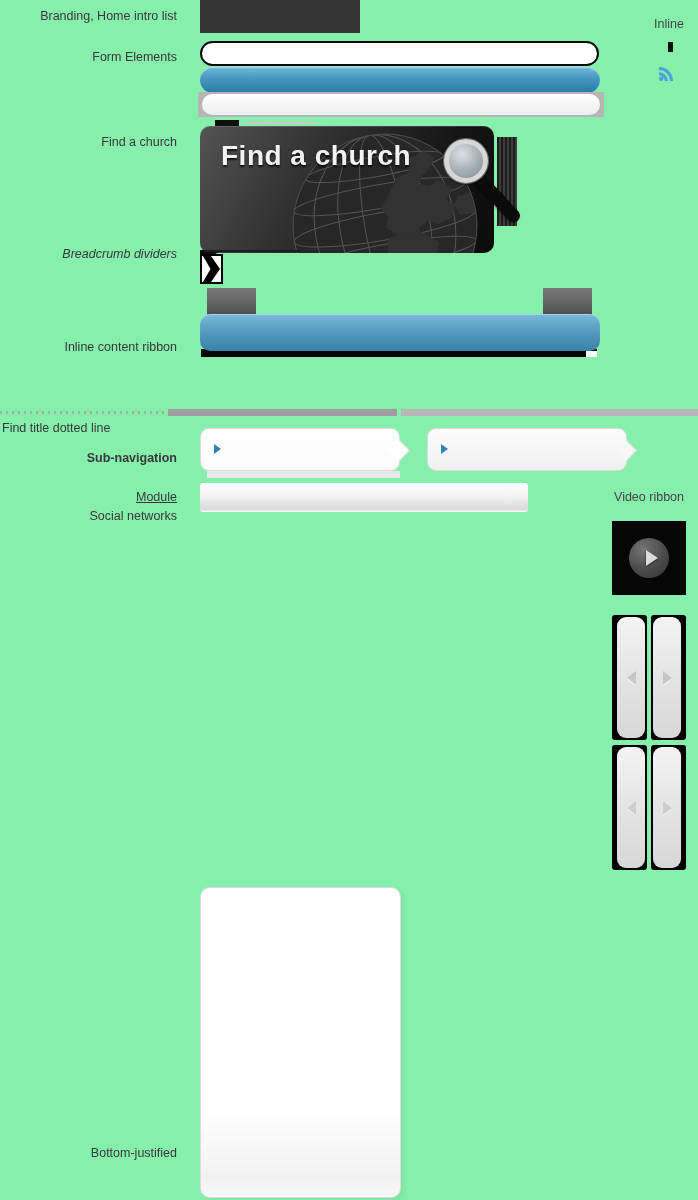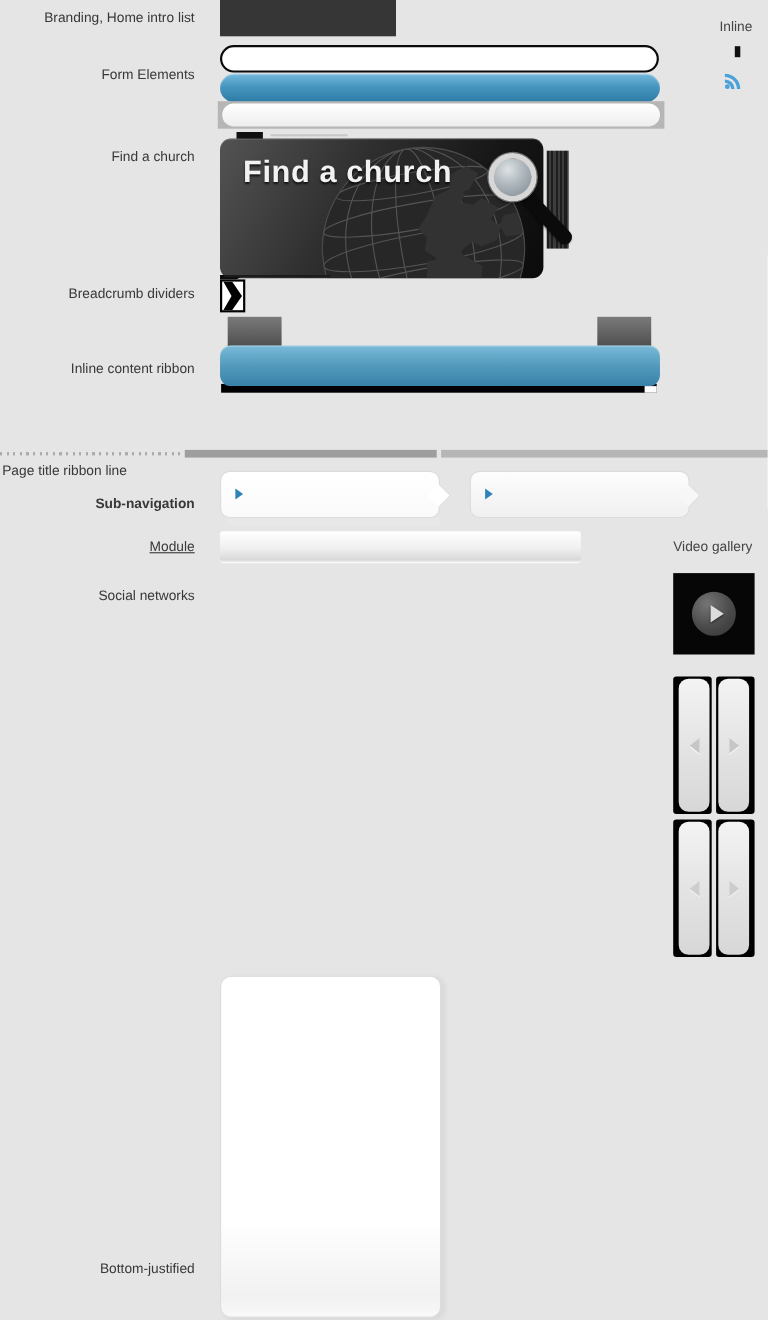--- a/index.html
+++ b/index.html
@@ -1,31 +1,31 @@
 <!DOCTYPE html>
 <html><head>
 <meta charset="utf-8">
 <style>
   html,body{margin:0;padding:0;background:#fff;}
-  #page{position:relative;width:698px;height:1200px;background:#e5e5e5;overflow:hidden;
+  #page{position:relative;width:698px;height:1200px;background:#86efac;overflow:hidden;
         font-family:"Liberation Sans",sans-serif;}
 
   
   .lbl{position:absolute;font-size:12.5px;color:#383838;white-space:nowrap;}
   .lbl.r{right:521px;text-align:right;}           
   .lbl.far-r{right:14px;text-align:right;color:#454545;}
   #lbl-branding{top:9px;}
-  #lbl-form{top:61px;}
+  #lbl-form{top:50px;}
   #lbl-find{top:135px;}
-  #lbl-breadcrumb{top:260px;}
-  #lbl-ribbon{top:328px;}
+  #lbl-breadcrumb{top:247px;font-style:italic;}
+  #lbl-ribbon{top:340px;}
   #lbl-pagetitle{left:2px;top:421px;}
   #lbl-subnav{top:451px;font-weight:bold;}
   #lbl-module{top:490px;text-decoration:underline;}
-  #lbl-social{top:534px;}
+  #lbl-social{top:509px;}
   #lbl-bottom{top:1146px;}
   #lbl-icons{top:17px;}
   #lbl-video{top:490px;}
 
   
   .branding-block{position:absolute;left:200px;top:0;width:160px;height:33px;background:#363636;}
 
   
   .text-input{position:absolute;left:200px;top:41px;width:395px;height:21px;
     border:2px solid #0a0a0a;border-radius:14px;background:#fff;}
@@ -130,28 +130,28 @@
 </head>
 <body>
 
 <div id="page">
 
   <div class="lbl r" id="lbl-branding">Branding, Home intro list</div>
   <div class="lbl r" id="lbl-form">Form Elements</div>
   <div class="lbl r" id="lbl-find">Find a church</div>
   <div class="lbl r" id="lbl-breadcrumb">Breadcrumb dividers</div>
   <div class="lbl r" id="lbl-ribbon">Inline content ribbon</div>
-  <div class="lbl" id="lbl-pagetitle">Page title ribbon line</div>
+  <div class="lbl" id="lbl-pagetitle">Find title dotted line</div>
   <div class="lbl r" id="lbl-subnav">Sub-navigation</div>
   <div class="lbl r" id="lbl-module">Module</div>
   <div class="lbl r" id="lbl-social">Social networks</div>
   <div class="lbl r" id="lbl-bottom">Bottom-justified</div>
 
   <div class="lbl far-r" id="lbl-icons">Inline</div>
-  <div class="lbl far-r" id="lbl-video">Video gallery</div>
+  <div class="lbl far-r" id="lbl-video">Video ribbon</div>
 
   <div class="branding-block"></div>
 
   <div class="text-input"></div>
   <button class="primary-button"></button>
   <div class="gray-strip"></div>
   <div class="pill-on-gray"></div>
 
   <div class="mini-tab"></div>
   <div class="tiny-text-artifact"></div>

